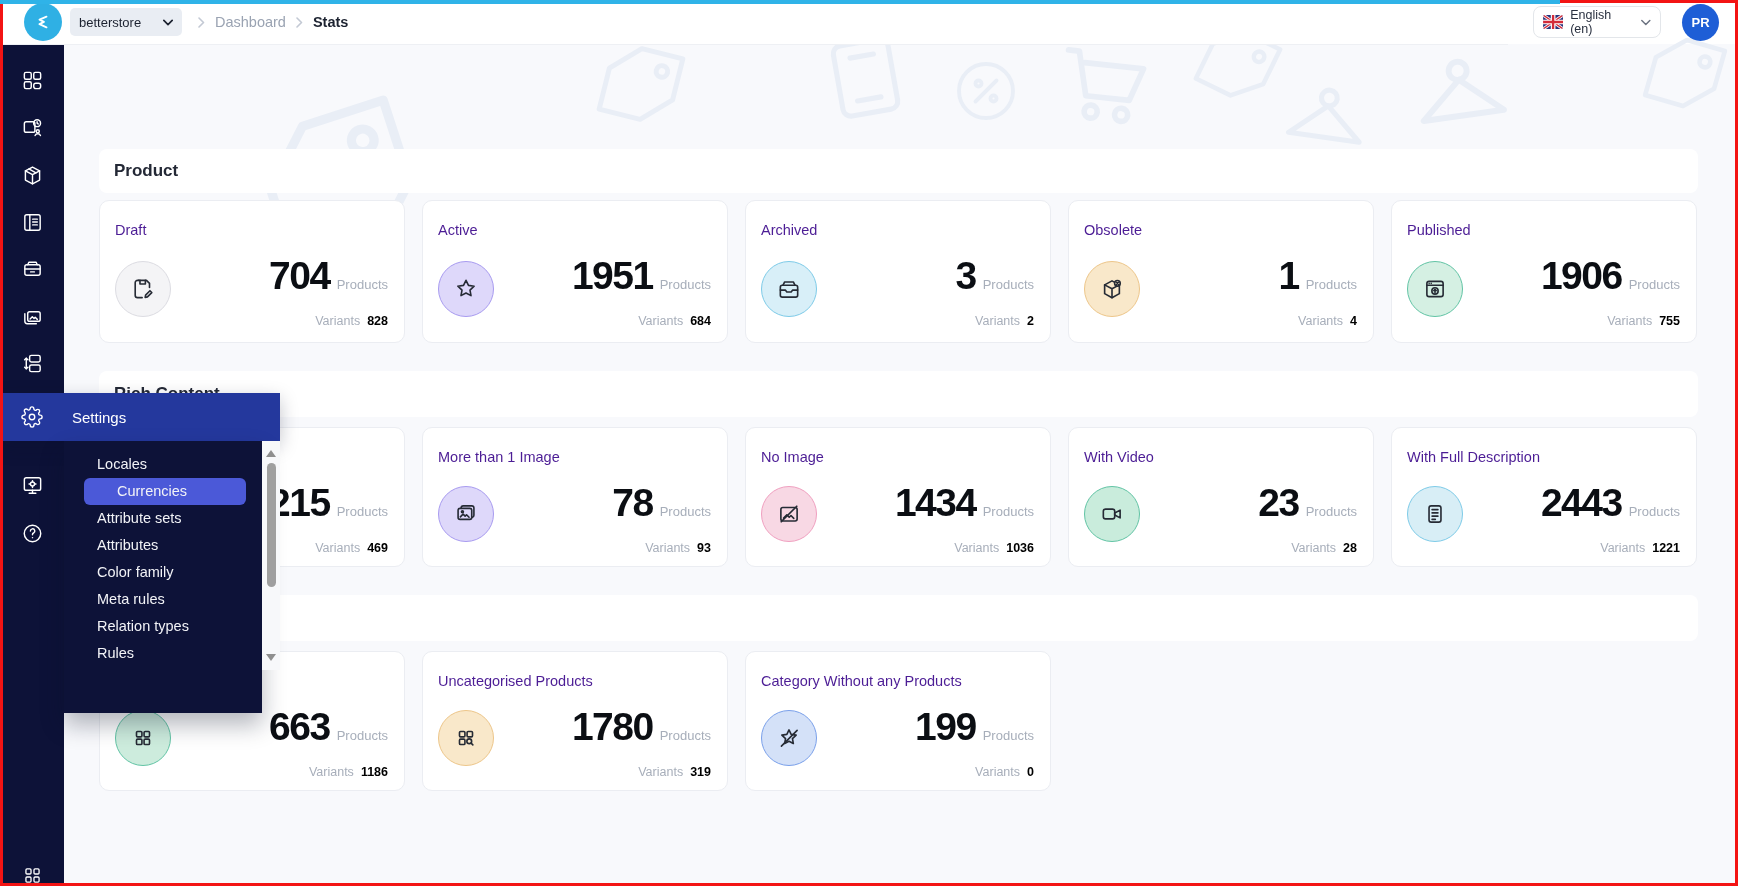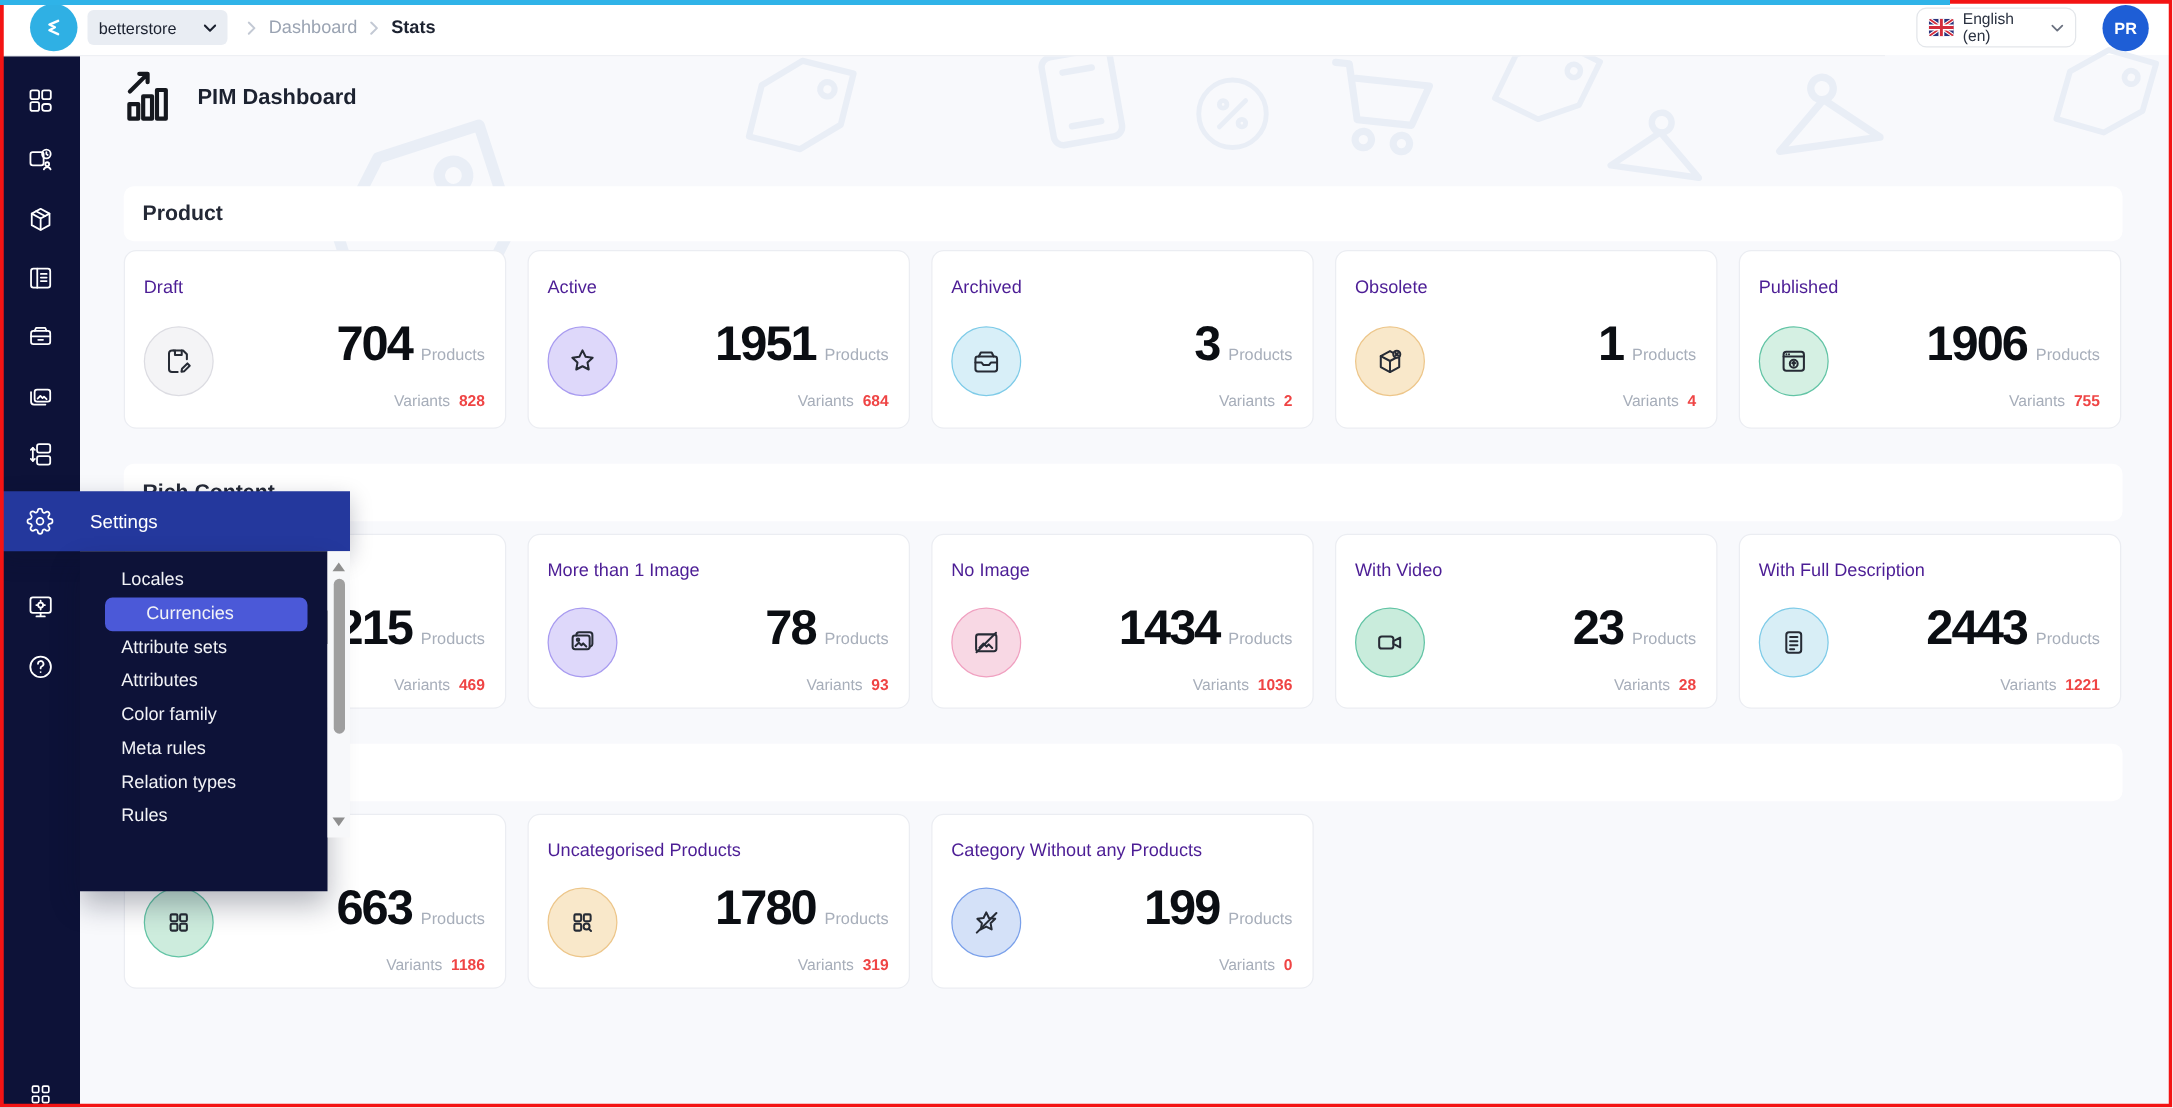--- a/index.html
+++ b/index.html
@@ -56,21 +56,21 @@
         box-sizing:border-box;}
   .card-title{position:absolute;left:15px;top:21px;font-size:14.5px;color:#4c1d95;}
   .icon-circle{position:absolute;left:15px;top:60px;width:54px;height:54px;border-radius:50%;
         border:1px solid #ddd;display:flex;align-items:center;justify-content:center;}
   .row .h140 .icon-circle{top:58px;}
   .card-stats{position:absolute;right:16px;top:55px;text-align:right;}
   .stat-main{display:flex;align-items:baseline;justify-content:flex-end;gap:7px;}
   .big{font-size:39px;font-weight:700;color:#0b0e13;letter-spacing:-1.5px;line-height:1;}
   .unit{font-size:13px;color:#a7aeba;}
   .stat-sub{margin-top:19px;font-size:12.5px;color:#a7aeba;display:flex;justify-content:flex-end;gap:7px;}
-  .sub-val{color:#ef4444;font-weight:700;}
+  .sub-val{color:#000000;font-weight:700;}
   .cardsvg{stroke:#262b35;stroke-width:1.5;fill:none;stroke-linecap:round;stroke-linejoin:round;}
   .navsvg{stroke:#fff;stroke-width:1.5;fill:none;stroke-linecap:round;stroke-linejoin:round;}
   .dsvg{stroke:#e9eef6;stroke-width:1.3;fill:none;stroke-linecap:round;stroke-linejoin:round;}
   
   .frame{position:absolute;inset:0;border:3px solid #f31414;z-index:20;pointer-events:none;}
   .progress{position:absolute;left:0;top:0;width:1560px;height:4px;background:#2fb3e8;z-index:21;pointer-events:none;}
 </style>
 </head>
 <body>
 
@@ -110,29 +110,20 @@
     </svg>
   <svg class="doodle dsvg" style="left:1408px;top:48px;transform:rotate(-8deg)" width="108" height="108" viewBox="0 0 24 24">
       <circle cx="12" cy="5" r="2"></circle>
       <path d="M12 7l-9 8h18l-9-8z"></path>
     </svg>
   <svg class="doodle dsvg" style="left:1642px;top:30px;transform:rotate(16deg)" width="86" height="86" viewBox="0 0 24 24">
       <path d="M3 10l7-7h11v11l-7 7H3z"></path>
       <circle cx="16.5" cy="7.5" r="1.5"></circle>
     </svg>
 
-  <div class="page-head">
-    <svg width="50" height="50" viewBox="0 0 24 24" style="stroke:#15181e;stroke-width:1.6;fill:none;stroke-linecap:round;stroke-linejoin:round">
-      <rect x="3.6" y="15" width="3.4" height="5.6"></rect>
-        <rect x="8.9" y="12" width="3.4" height="8.6"></rect>
-        <rect x="14.2" y="9.6" width="3.4" height="11"></rect>
-      <path d="M3.8 10.2L10.4 3.6M7.4 3.4h3.2v3.2"></path>
-    </svg>
-    <span class="page-title">PIM Dashboard</span>
-  </div>
 
   <div class="bar" style="top:149px;height:44px">
     <span class="bar-title">Product</span>
   </div>
   <div class="row" style="top:200px">
     <div class="card" style="height:143px">
       <div class="card-title">Draft</div>
       <div class="icon-circle" style="background: rgb(244, 244, 246); border-color: rgb(220, 220, 226);">
         <svg class="cardsvg" width="26" height="26" viewBox="0 0 24 24">
             <path d="M8 4h7.2L18 6.8V10.6"></path>

